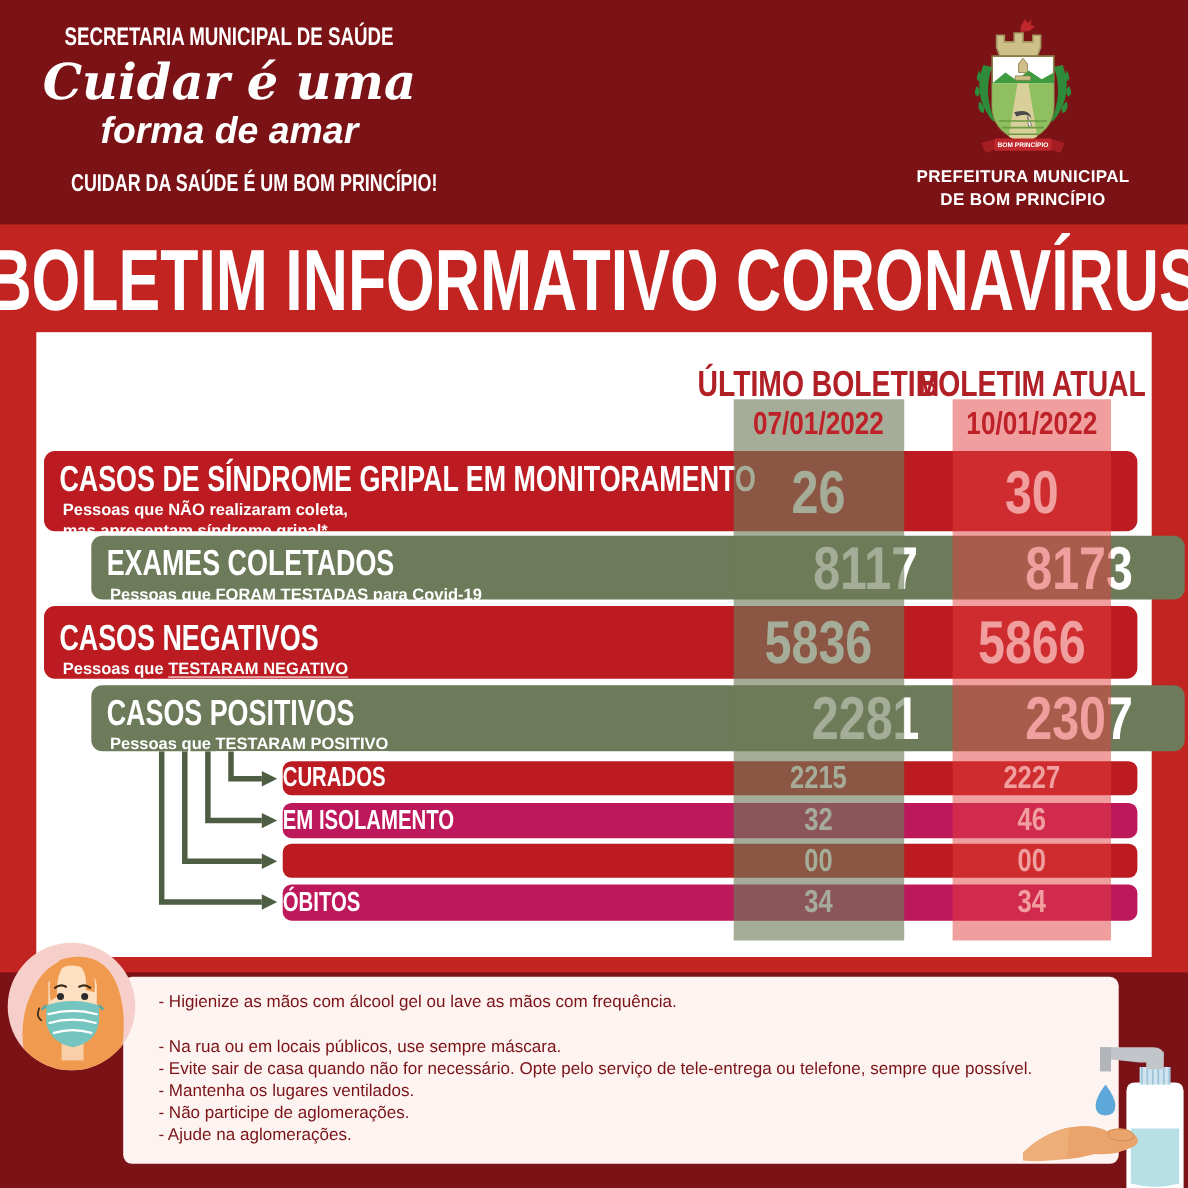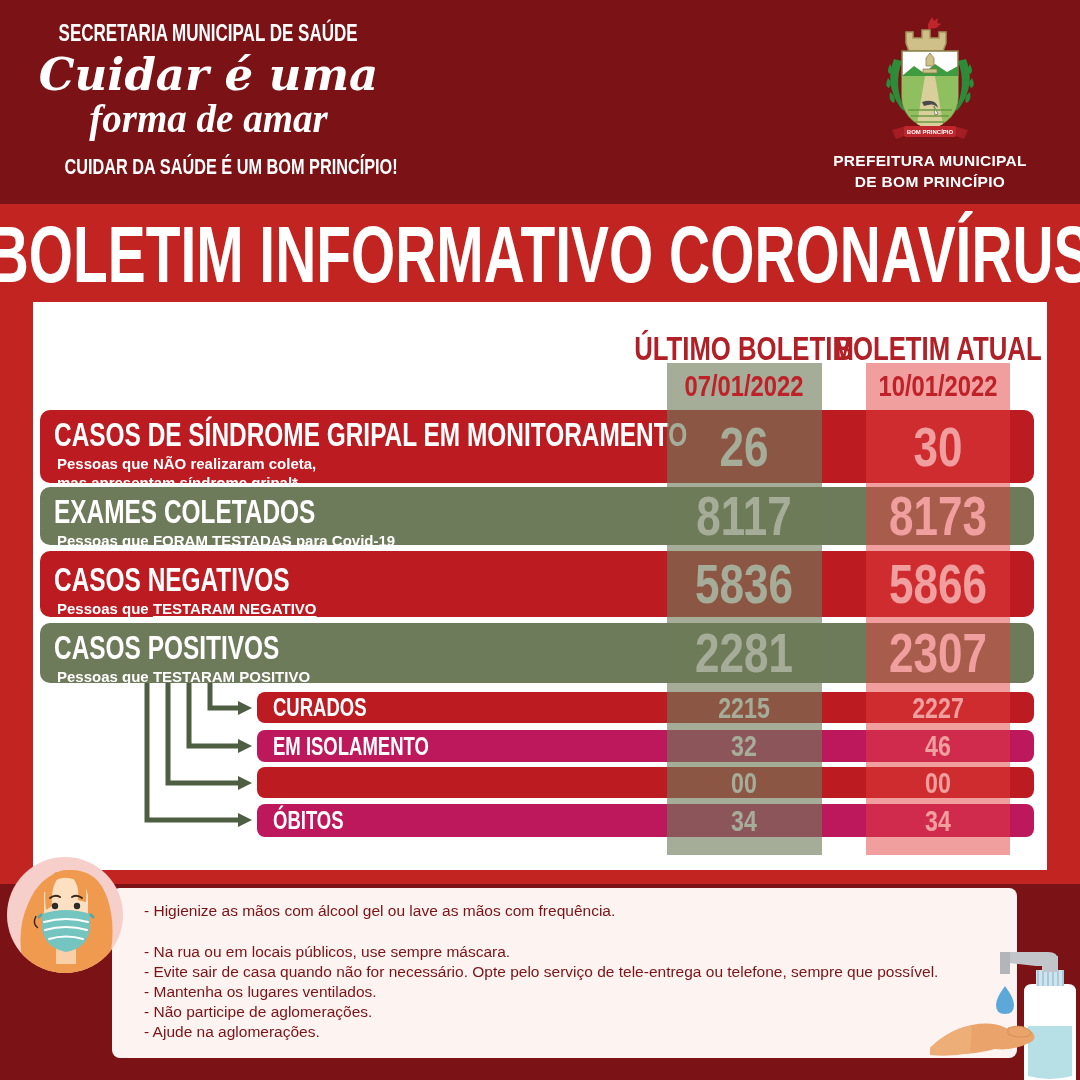--- a/index.html
+++ b/index.html
@@ -7,22 +7,22 @@
         background:#c22421;font-family:"Liberation Sans",sans-serif;}
   
   .top-header{position:absolute;left:0;top:0;width:1080px;height:204px;background:#7a1216;}
   .hdr-left{position:absolute;left:6px;top:20px;width:405px;text-align:center;color:#fff;}
   .cond{font-weight:700;white-space:nowrap;}
   .sx{display:inline-block;transform:scaleX(.74);transform-origin:center;}
   .sxl{display:inline-block;transform:scaleX(.74);transform-origin:left center;}
   .hdr-secretaria{font-size:23px;line-height:26px;}
   .hdr-script{font-family:"DejaVu Serif",serif;font-style:italic;font-weight:700;
               font-size:45px;line-height:45px;margin-top:6px;}
-  .hdr-script2{font-family:Liberation Serif, serif;font-style:italic;font-weight:700;
-               font-size:39px;line-height:44px;}
+  .hdr-script2{font-family:Liberation Sans, sans-serif;font-style:italic;font-weight:700;
+               font-size:34px;line-height:44px;}
   .hdr-slogan{font-size:22px;line-height:24px;margin-top:14px;}
   .hdr-right{position:absolute;left:830px;top:150px;width:200px;text-align:center;
              color:#fff;font-weight:700;font-size:15.5px;line-height:21px;letter-spacing:.3px;}
   .crest{position:absolute;left:878px;top:14px;}
   
   .title-band{position:absolute;left:0;top:208px;width:1080px;height:94px;
               display:flex;align-items:center;justify-content:center;}
   .title-band span{color:#fff;font-weight:700;font-size:79px;white-space:nowrap;
                    display:inline-block;transform:scaleX(.72);}
   
@@ -34,33 +34,33 @@
   .col-label{position:absolute;top:330px;transform:translateX(-50%);z-index:3;
              color:#b12026;font-weight:700;font-size:33px;white-space:nowrap;}
   .col-label span{display:inline-block;transform:scaleX(.78);}
   .col-date{position:absolute;top:386px;transform:translate(-50%,-50%);z-index:3;
             color:#be2128;font-weight:700;font-size:29px;white-space:nowrap;}
   .col-date span{display:inline-block;transform:scaleX(.82);}
   
   .row{position:absolute;left:40px;width:994px;border-radius:10px;color:#fff;
        padding:8px 0 0 14px;box-sizing:border-box;z-index:1;}
   .row.red{background:#bc1b22;}
-  .row.green{background:#6e7b5a;}
+  .row.green{background:#6e7b5a;margin-left:43px;}
   .row-title{font-weight:700;font-size:33px;line-height:33px;white-space:nowrap;}
   .row-sub{font-weight:700;font-size:15px;line-height:19px;margin-top:3px;padding-left:3px;}
   .u{text-decoration:underline;text-underline-offset:2px;}
   .val{position:absolute;top:50%;transform:translate(-50%,-50%);z-index:3;color:#fff;
        font-weight:700;white-space:nowrap;}
   .val span{display:inline-block;transform:scaleX(.8);}
   .row .val{font-size:55px;}
   .val-prev{left:704px;}
   .val-curr{left:898px;}
   
   .subrow{position:absolute;left:257px;width:777px;border-radius:8px;color:#fff;
-          display:flex;align-items:center;padding-left:16px;box-sizing:border-box;z-index:1;}
+          display:flex;align-items:center;box-sizing:border-box;z-index:1;}
   .subrow.red{background:#bc1b22;}
   .subrow.green{background:#be185d;text-align:center;}
   .subrow-label{font-weight:700;font-size:25px;white-space:nowrap;}
   .subrow .val{font-size:29px;}
   .subrow .val-prev{left:487px;}
   .subrow .val-curr{left:681px;}
   .connectors{position:absolute;left:138px;top:683px;z-index:1;}
   
   .bottom-maroon{position:absolute;left:0;top:884px;width:1080px;height:196px;background:#7a1216;}
   .tips-panel{position:absolute;left:112px;top:888px;width:905px;height:170px;background:#fdf4f2;

